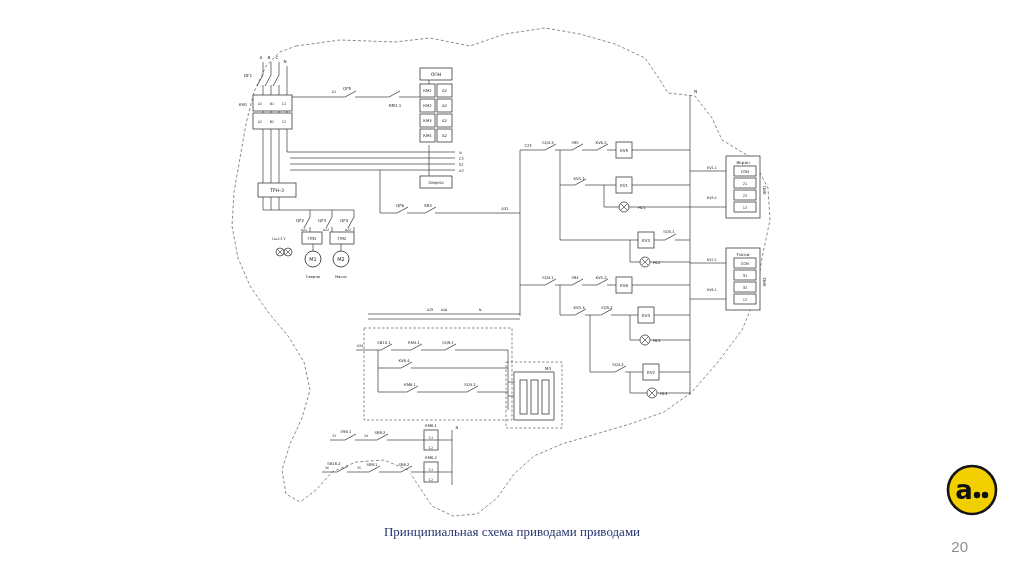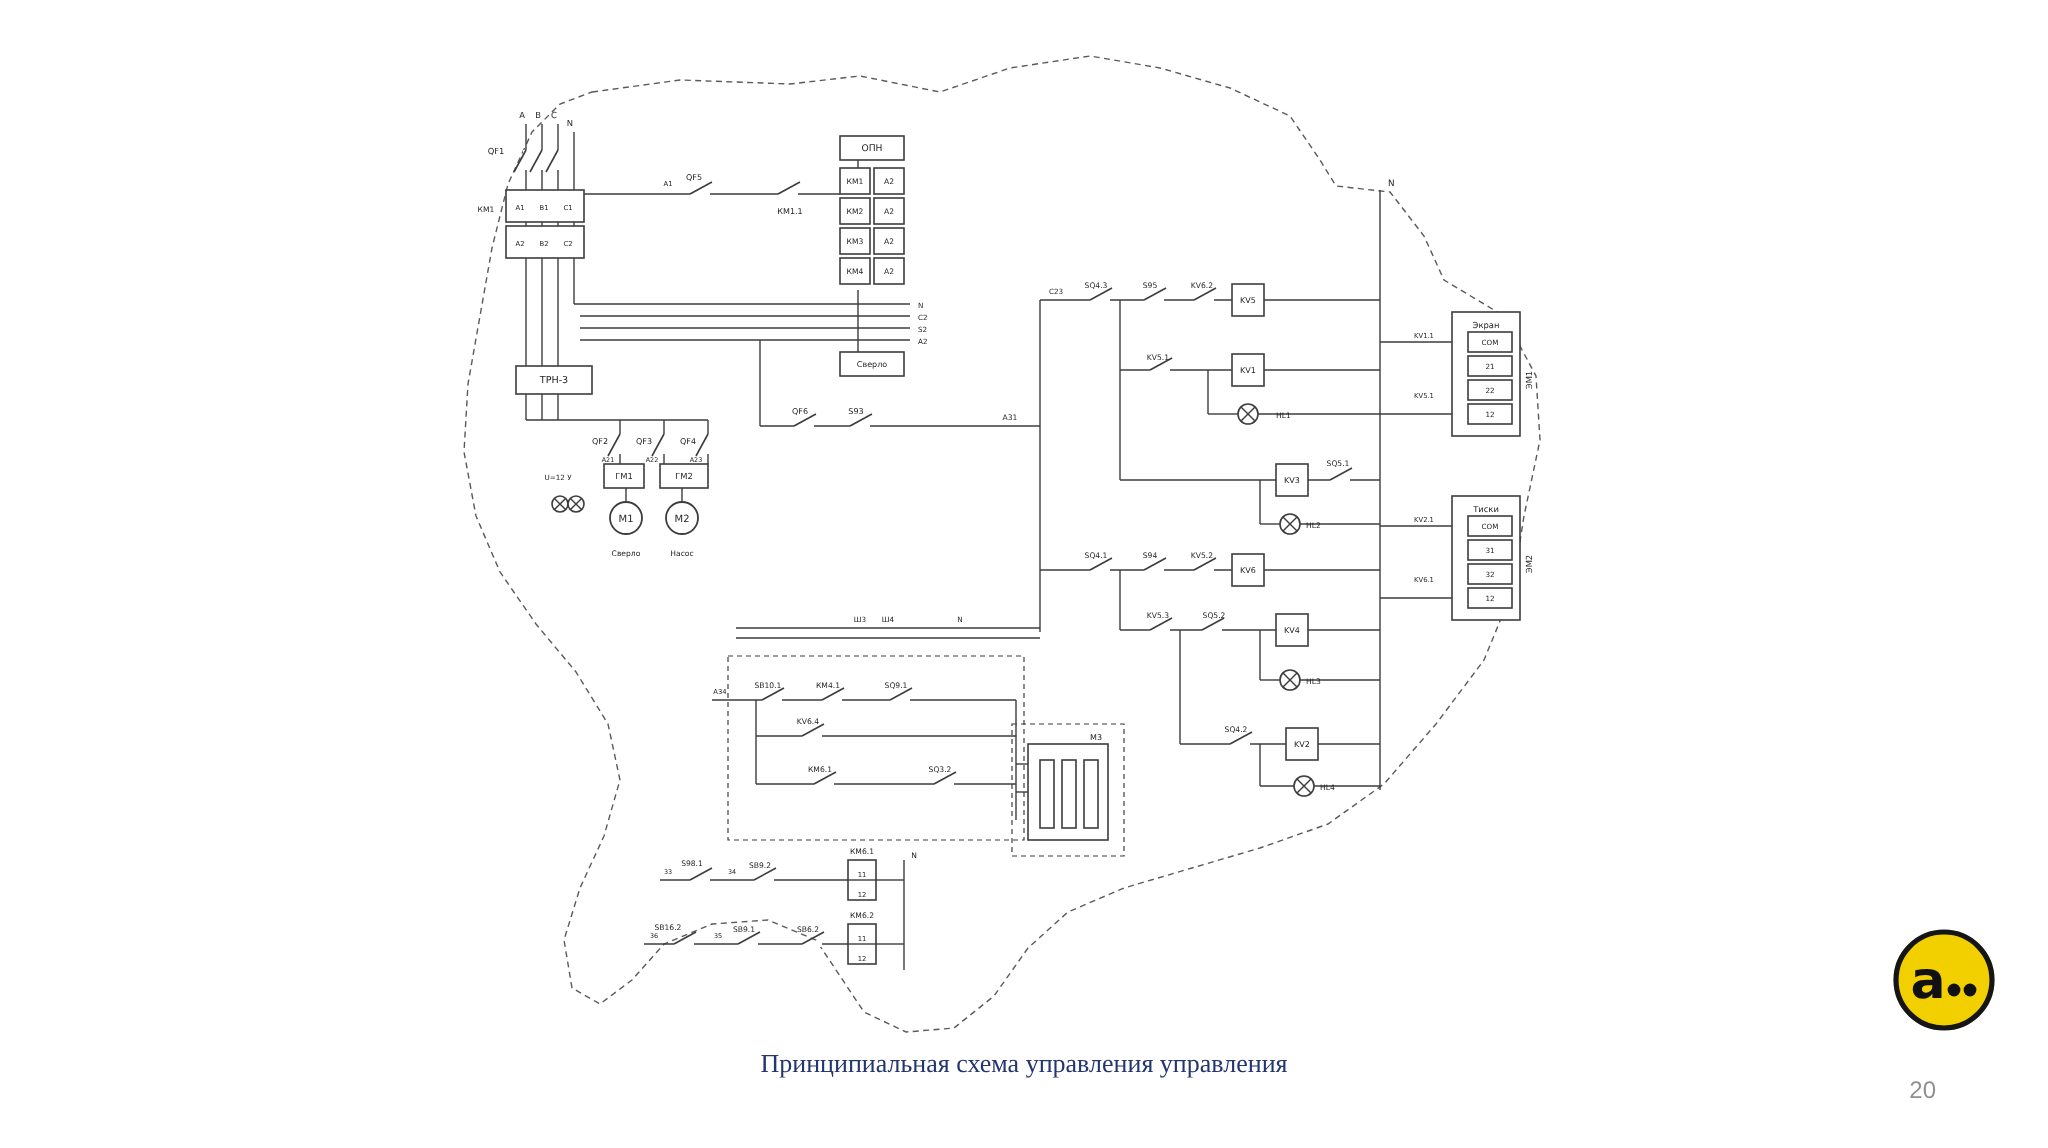--- a/index.html
+++ b/index.html
@@ -15,21 +15,21 @@
     position:absolute;
     left:0;right:0;top:524px;
     text-align:center;
     font-family:"Liberation Serif", serif;
     font-size:13px;
     color:#25356e;
   }
   .page-number{
     position:absolute;
     right:56px;top:538px;
-    font-size:12px;
+    font-size:15px;
     color:#8f8f8f;
     font-family:"Liberation Sans", sans-serif;
   }
   .logo{
     position:absolute;
     left:944px;top:462px;
     width:56px;height:56px;
   }
 </style>
 </head>
@@ -339,21 +339,21 @@
       <text x="334" y="465" font-size="3.8" text-anchor="middle" fill="#1f1f1f" font-family="DejaVu Sans, sans-serif">SB16.2</text>
       <text x="372" y="466" font-size="3.8" text-anchor="middle" fill="#1f1f1f" font-family="DejaVu Sans, sans-serif">SB9.1</text>
       <text x="404" y="466" font-size="3.8" text-anchor="middle" fill="#1f1f1f" font-family="DejaVu Sans, sans-serif">SB6.2</text>
       <text x="431" y="459" font-size="3.8" text-anchor="middle" fill="#1f1f1f" font-family="DejaVu Sans, sans-serif">КМ6.2</text>
       <text x="327" y="469" font-size="3.2" text-anchor="middle" fill="#1f1f1f" font-family="DejaVu Sans, sans-serif">36</text>
       <text x="359" y="469" font-size="3.2" text-anchor="middle" fill="#1f1f1f" font-family="DejaVu Sans, sans-serif">35</text>
       <text x="431" y="470.5" font-size="3.4" text-anchor="middle" fill="#1f1f1f" font-family="DejaVu Sans, sans-serif">11</text>
       <text x="431" y="480.5" font-size="3.4" text-anchor="middle" fill="#1f1f1f" font-family="DejaVu Sans, sans-serif">12</text>
     </svg>
 
-  <div class="caption">Принципиальная схема управления управления</div>
+  <div class="caption">Принципиальная схема приводами приводами</div>
 
   <div class="page-number">20</div>
 
   <svg class="logo" viewBox="0 0 56 56">
     <circle cx="28" cy="28" r="24" stroke="#151515" stroke-width="2.6" fill="#f2d000"></circle>
     <text x="20" y="37" text-anchor="middle" font-size="26" font-weight="bold" font-family="DejaVu Sans, sans-serif" fill="#111111">a</text>
     <circle cx="33" cy="33" r="3.2" fill="#111111"></circle>
     <circle cx="41" cy="33" r="3.2" fill="#111111"></circle>
   </svg>
 

